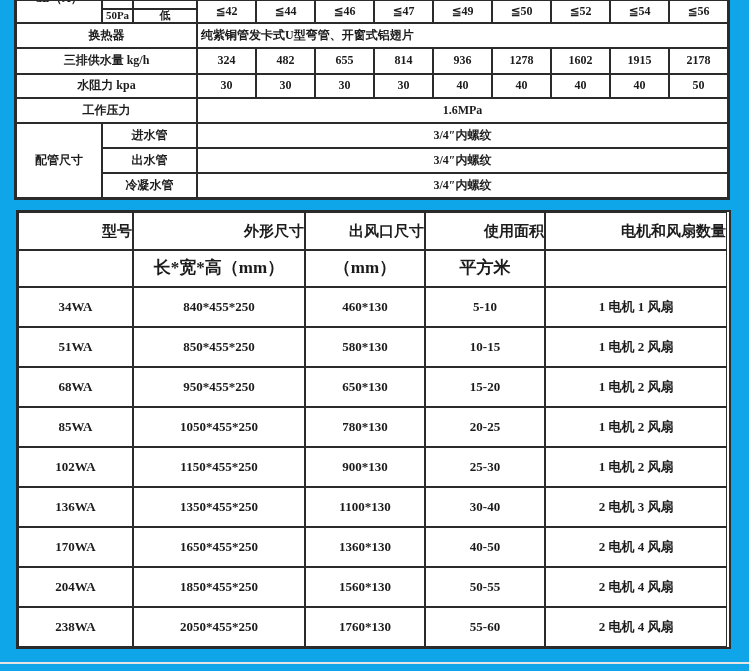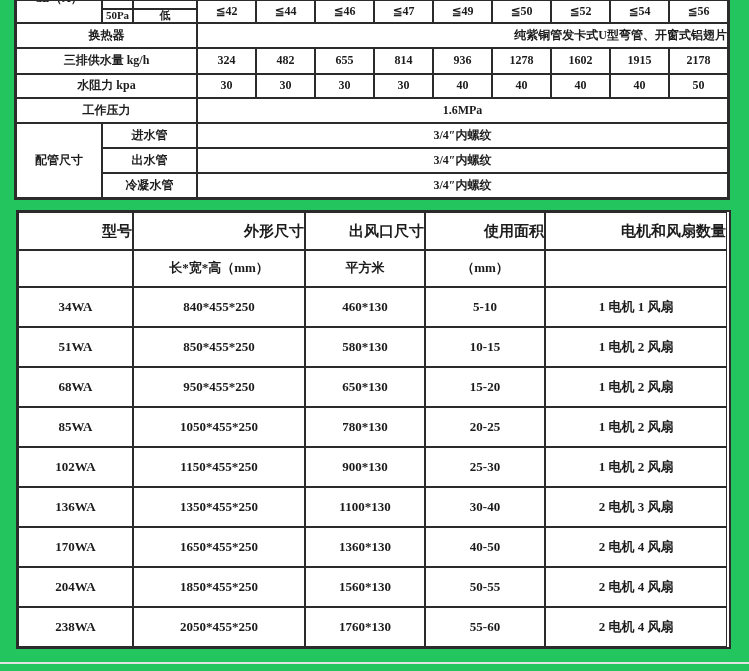--- a/index.html
+++ b/index.html
@@ -1,17 +1,17 @@
 <!DOCTYPE html>
 <html><head>
 <meta charset="utf-8">
 <style>
   html,body{margin:0;padding:0;background:#ffffff;}
   #canvas{
-    position:relative;width:749px;height:671px;background:#22c55e;overflow:hidden;
+    position:relative;width:749px;height:671px;background:#0ea5e9;overflow:hidden;
     font-family:"Liberation Serif","DejaVu Serif","DejaVu Sans",serif;
     font-weight:700;color:#1c1c1c;
   }
   .grid{position:absolute;display:grid;background:#ffffff;border:2px solid #2b2b2b;}
   #t1{
     left:14px;top:0;width:712px;height:198px;
     grid-template-columns:86px 31px 64px repeat(9,1fr);
     grid-template-rows:23px 25px 26px 24px 25px 25px 25px 25px;
     border-top:none;overflow:hidden;font-size:12px;
   }
@@ -19,27 +19,27 @@
     left:16px;top:210px;width:711px;height:435px;
     grid-template-columns:115px 172px 120px 120px 182px;
     grid-template-rows:38px 37px repeat(9,40px);
     font-size:13px;
   }
   .c{
     border:1px solid #2b2b2b;display:flex;align-items:center;justify-content:center;
     text-align:center;position:relative;overflow:hidden;line-height:1.1;
     white-space:nowrap;
   }
-  .left{justify-content:flex-end;padding-left:15px;}
+  .left{justify-content:flex-start;padding-left:3px;}
   .cut .txt{margin-top:-9px;}           
   .cut{align-items:flex-start;}
   .subtop{padding-top:8px;font-size:11px;}
   .subtop .tline{position:absolute;top:7px;left:-1px;right:-1px;height:0;border-top:2px solid #2b2b2b;}
   .hdr{font-size:15px;justify-content:flex-end;}
-  .unit{font-size:13px;}
+  .unit{font-size:17px;}
   #pagefade{position:absolute;left:0;top:662px;width:749px;height:2px;background:#e3e3e3;}
 </style>
 </head>
 <body>
 
 <div id="canvas">
 
   <div id="t1" class="grid">
 
     <div class="c cut" style="grid-area:1/1/2/2">
@@ -196,24 +196,24 @@
       </div>
     <div class="c hdr">
         <span>电机和风扇数量</span>
       </div>
 
     <div class="c unit"></div>
     <div class="c unit">
         <span>长*宽*高（mm）</span>
       </div>
     <div class="c unit">
+        <span>（mm）</span>
+      </div>
+    <div class="c unit">
         <span>平方米</span>
-      </div>
-    <div class="c unit">
-        <span>（mm）</span>
       </div>
     <div class="c unit"></div>
 
     <div class="c">
         <span>34WA</span>
       </div>
     <div class="c">
         <span>840*455*250</span>
       </div>
     <div class="c">

